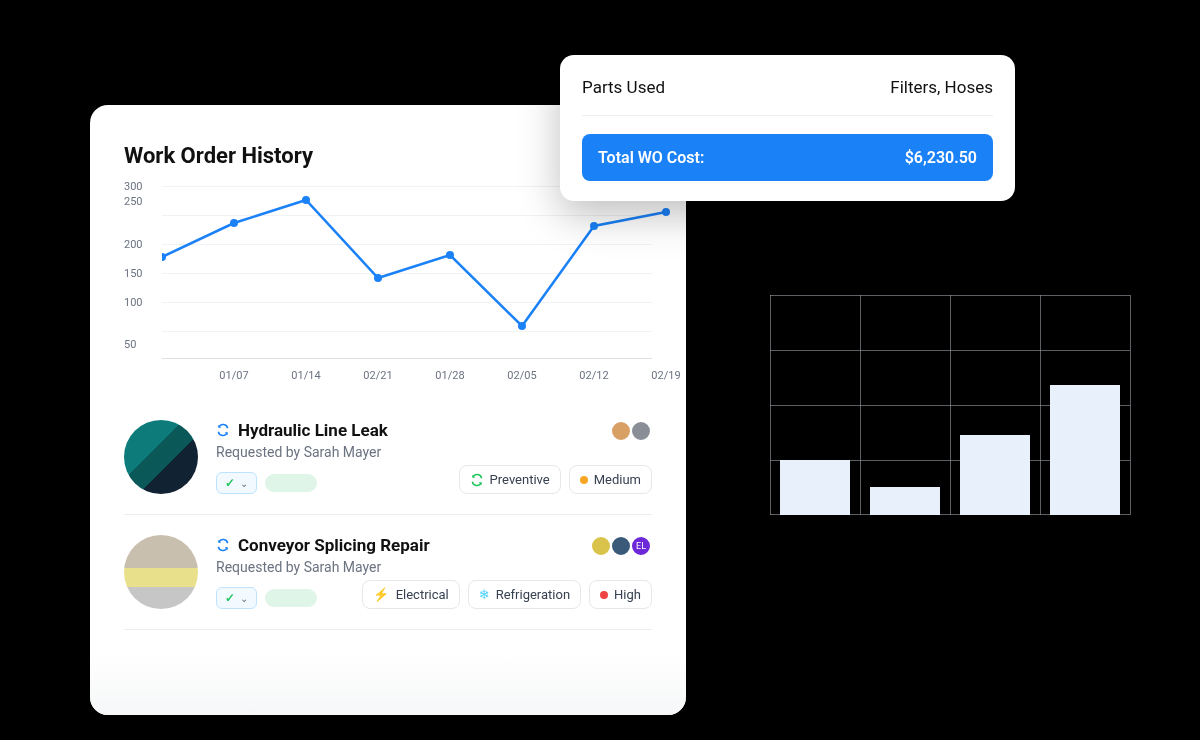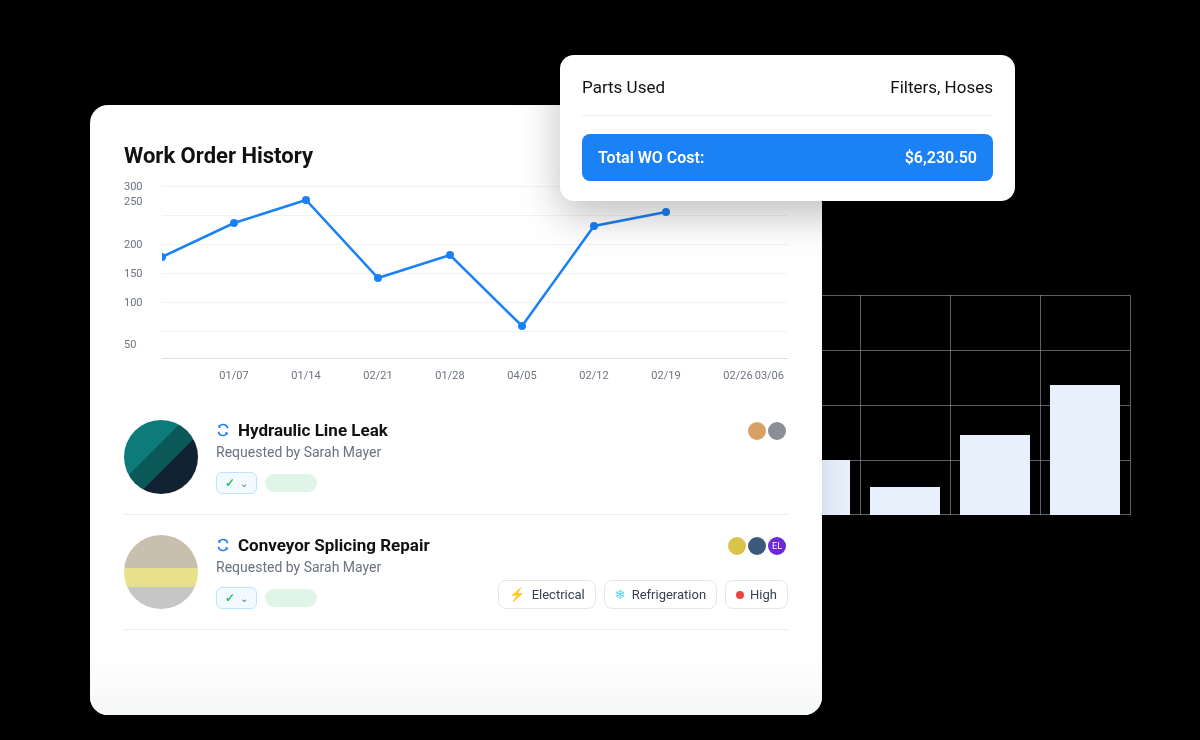--- a/index.html
+++ b/index.html
@@ -20,21 +20,21 @@
   *{box-sizing:border-box;font-family:-apple-system,BlinkMacSystemFont,"Segoe UI",Roboto,Helvetica,Arial,sans-serif}
   body{margin:0;width:1200px;height:740px;background:var(--bg);position:relative;overflow:hidden}
 
   
   .bg-bars{position:absolute;left:770px;top:295px;width:360px;height:220px}
   .bg-bars .grid{position:absolute;inset:0}
   .bg-bars .grid div{position:absolute;background:#9aa0a6;opacity:.6}
   .bg-bars .bar{position:absolute;bottom:0;width:70px;background:var(--blue-light)}
 
   
-  .card{position:absolute;left:90px;top:105px;width:732px;height:610px;background:var(--card);border-radius:18px;box-shadow:0 8px 30px rgba(0,0,0,.12);padding:38px 34px 22px;overflow:hidden}
+  .card{position:absolute;left:90px;top:105px;width:596px;height:610px;background:var(--card);border-radius:18px;box-shadow:0 8px 30px rgba(0,0,0,.12);padding:38px 34px 22px;overflow:hidden}
   .card .shadow-edge{position:absolute;left:0;right:0;bottom:0;height:60px;background:linear-gradient(180deg,transparent,#f6f7f8)}
   .card h1{margin:0 0 14px;font-size:22px;font-weight:700;color:#111}
 
   
   .chart{position:relative;height:200px;margin-bottom:18px}
   .chart .ylab{position:absolute;left:0;font-size:11px;color:var(--gray-muted);transform:translateY(-50%)}
   .chart .plot{position:absolute;left:38px;right:0;top:4px;bottom:24px}
   .chart .hline{position:absolute;left:0;right:0;height:1px;background:#f1f2f4}
   .chart .xlab{position:absolute;bottom:0;font-size:11px;color:var(--gray-muted);transform:translateX(-50%)}
   .chart svg{position:absolute;left:38px;top:4px}
@@ -120,21 +120,21 @@
       <circle cx="288" cy="69" r="4" fill="#1a81f7"></circle>
       <circle cx="360" cy="140" r="4" fill="#1a81f7"></circle>
       <circle cx="432" cy="40" r="4" fill="#1a81f7"></circle>
       <circle cx="504" cy="26" r="4" fill="#1a81f7"></circle>
     </svg>
 
     <span class="xlab" style="left:110px">01/07</span>
     <span class="xlab" style="left:182px">01/14</span>
     <span class="xlab" style="left:254px">02/21</span>
     <span class="xlab" style="left:326px">01/28</span>
-    <span class="xlab" style="left:398px">04/05</span>
+    <span class="xlab" style="left:398px">02/05</span>
     <span class="xlab" style="left:470px">02/12</span>
     <span class="xlab" style="left:542px">02/19</span>
     <span class="xlab" style="left:614px">02/26</span>
     <span class="xlab" style="left:660px;transform:translateX(-100%)">03/06</span>
   </div>
 
   <div class="row">
     <div class="thumb t1"></div>
     <div class="row-body">
       <div class="row-title">
@@ -152,20 +152,33 @@
         </span>
         <span class="pill"></span>
       </div>
     </div>
 
     <div class="row-right">
       <span class="av" style="background:#d9a066"></span>
       <span class="av" style="background:#8a8f97"></span>
     </div>
 
+    <div class="row-badges">
+      <span class="badge">
+        <svg width="14" height="14" viewBox="0 0 24 24">
+            <path fill="none" stroke="#22c55e" stroke-width="2.5" d="M20 9A8 8 0 0 0 5 7M4 15a8 8 0 0 0 15 2"></path>
+            <path fill="#22c55e" d="M4 3v5h5zM20 21v-5h-5z"></path>
+          </svg>
+        <span>Preventive</span>
+      </span>
+      <span class="badge">
+        <span class="dot" style="background:var(--amber)"></span>
+        <span>Medium</span>
+      </span>
+    </div>
   </div>
 
   <div class="row">
     <div class="thumb t2"></div>
     <div class="row-body">
       <div class="row-title">
         <svg class="cycle-ico" viewBox="0 0 24 24">
             <path fill="none" stroke="#1a81f7" stroke-width="2.5" d="M20 9A8 8 0 0 0 5 7M4 15a8 8 0 0 0 15 2"></path>
             <path fill="#1a81f7" d="M4 3v5h5zM20 21v-5h-5z"></path>
           </svg>

